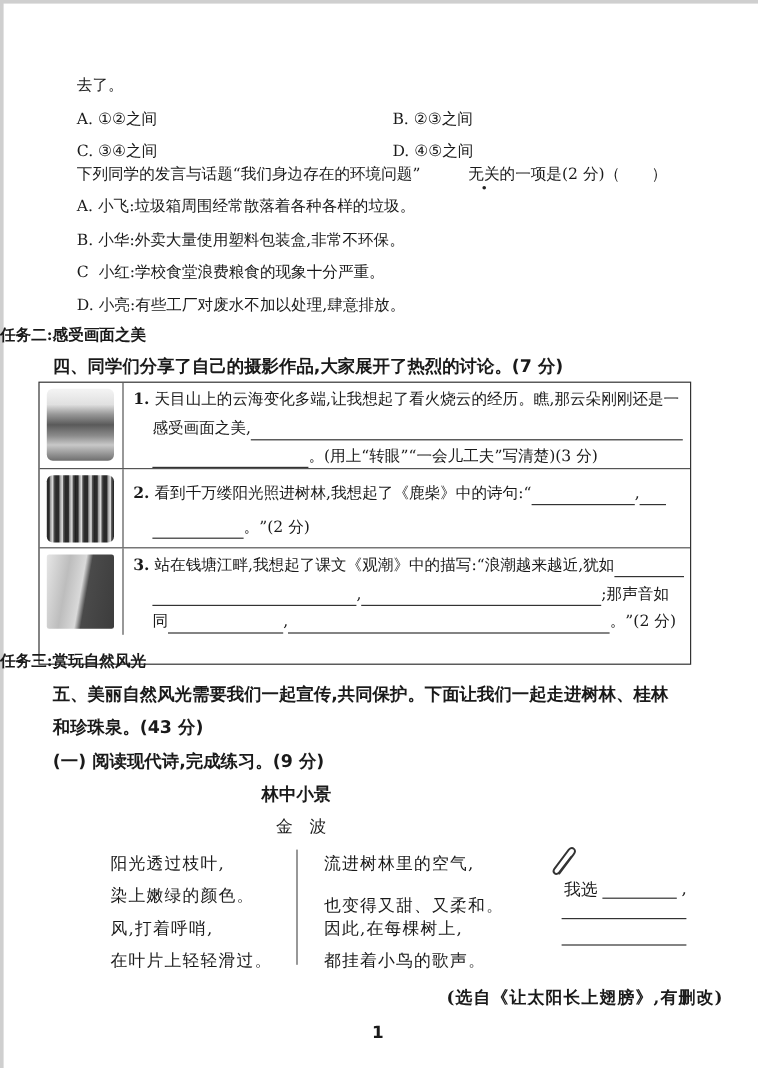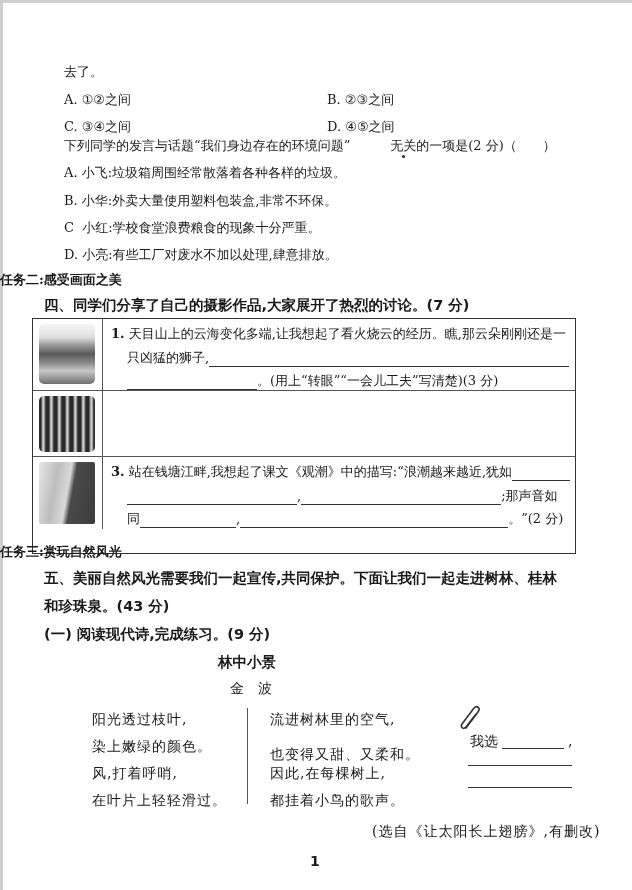--- a/index.html
+++ b/index.html
@@ -71,31 +71,39 @@
 
   <div class="row" style="top:0;height:72px;">
     <div class="photo-cell">
       <div class="photo" style="height:60px;background:linear-gradient(180deg,#f4f4f4 0%,#e0e0e0 22%,#9a9a9a 35%,#5a5a5a 50%,#8a8a8a 65%,#c8c8c8 78%,#6e6e6e 100%);"></div>
     </div>
     <div class="text-cell">
       <div class="abs t" style="left:8px;top:6px;">
         <span class="bold">1.</span> <span>天目山上的云海变化多端,让我想起了看火烧云的经历。瞧,那云朵刚刚还是一</span>
       </div>
       <div class="abs t" style="left:24px;top:30px;">
-        <span>只凶猛的狮子,</span><span class="blank" style="width:360px;"></span>
+        <span>感受画面之美,</span><span class="blank" style="width:360px;"></span>
       </div>
       <div class="abs t" style="left:24px;top:53px;">
         <span class="blank" style="width:130px;"></span><span>。(用上“转眼”“一会儿工夫”写清楚)(3 分)</span>
       </div>
     </div>
   </div>
 
   <div class="row" style="top:72px;height:66px;">
     <div class="photo-cell">
       <div class="photo" style="height:56px;background:repeating-linear-gradient(90deg,#2a2a2a 0px,#2a2a2a 2px,#9a9a9a 3px,#e0e0e0 5px,#555 6px,#1e1e1e 8px);"></div>
+    </div>
+    <div class="text-cell">
+      <div class="abs t" style="left:8px;top:12px;">
+        <span class="bold">2.</span> <span>看到千万缕阳光照进树林,我想起了《鹿柴》中的诗句:“</span><span class="blank" style="width:86px;"></span><span>,</span><span class="blank" style="width:22px;"></span>
+      </div>
+      <div class="abs t" style="left:24px;top:40px;">
+        <span class="blank" style="width:76px;"></span><span>。”(2 分)</span>
+      </div>
     </div>
   </div>
 
   <div class="row" style="top:138px;height:72px;">
     <div class="photo-cell">
       <div class="photo" style="height:62px;border-radius:2px;background:linear-gradient(100deg,#e6e6e6 0%,#bdbdbd 30%,#d9d9d9 50%,#4a4a4a 58%,#3c3c3c 100%);"></div>
     </div>
     <div class="text-cell">
       <div class="abs t" style="left:8px;top:6px;">
         <span class="bold">3.</span> <span>站在钱塘江畔,我想起了课文《观潮》中的描写:“浪潮越来越近,犹如</span><span class="blank" style="width:58px;"></span>
@@ -132,15 +140,15 @@
 
 <svg class="abs" style="left:458px;top:704px;" width="26" height="28" viewBox="0 0 26 28">
   <path d="M8 24 L20 8 C23 4 19 1 16 4 L4 20 C2 23 5 26 8 23 L18 10" fill="none" stroke="#333" stroke-width="1.6" stroke-linecap="round"></path>
 </svg>
 <div class="abs" style="left:470px;top:733px;font-size:14px;font-family:'DejaVu Sans','Liberation Sans',sans-serif;">我选</div>
 <div class="uline" style="left:502px;top:748px;width:62px;"></div>
 <div class="abs" style="left:568px;top:733px;font-size:14px;">,</div>
 <div class="uline" style="left:468px;top:765px;width:104px;"></div>
 <div class="uline" style="left:468px;top:787px;width:104px;"></div>
 
-<div class="abs" style="left:372px;top:823px;font-size:14px;letter-spacing:1px;">(选自《让太阳长上翅膀》,有删改)</div>
+<div class="abs" style="left:372px;top:823px;font-size:14px;letter-spacing:1px;font-weight:bold;">(选自《让太阳长上翅膀》,有删改)</div>
 
 <div class="abs sans bold" style="left:310px;top:853px;font-size:14px;">1</div>
 
 </body></html>

